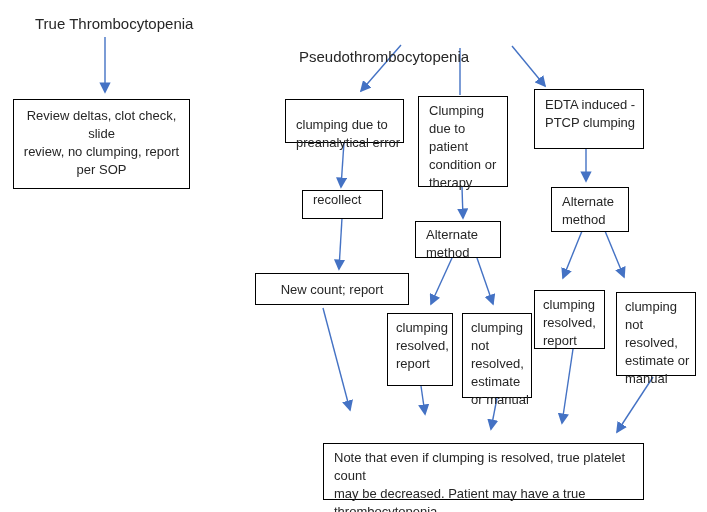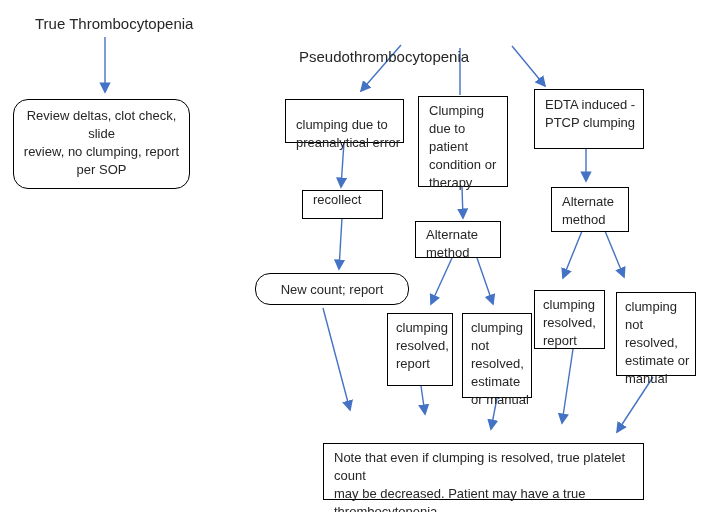--- a/index.html
+++ b/index.html
@@ -11,21 +11,21 @@
   .arrows { position:absolute; left:0; top:0; width:707px; height:512px; z-index:1; pointer-events:none; }
   .arrows line { stroke:var(--arrow,#4472C4); stroke-width:1.4; }
   .arrows marker path { fill:var(--arrow,#4472C4); }
   .label { position:absolute; font-size:15px; line-height:18px; z-index:2; white-space:nowrap; }
   .box {
     position:absolute; box-sizing:border-box; background:#fff; z-index:2;
     border:1.4px solid var(--border,#000);
     font-size:13px; line-height:18px; white-space:pre-line;
     padding:5px 2px 0 10px;
   }
-  .center { text-align:center; padding-left:4px; padding-right:4px;border-radius:15px; }
+  .center { text-align:center; padding-left:4px; padding-right:4px; }
 
   #t-left  { left:35px;  top:15px; }
   #t-right { left:299px; top:16px;margin-top:32px; }
 
   #b-review        { left:13px;  top:99px;  width:177px; height:90px; padding-top:7px; }
   #b-preanalytical { left:285px; top:99px;  width:119px; height:44px; padding-top:16px; }
   #b-patient       { left:418px; top:96px;  width:90px;  height:91px; }
   #b-edta          { left:534px; top:89px;  width:110px; height:60px; padding-top:6px; }
   #b-recollect     { left:302px; top:190px; width:81px;  height:29px; padding-top:0; }
   #b-altmid        { left:415px; top:221px; width:86px;  height:37px; padding-top:4px; }

